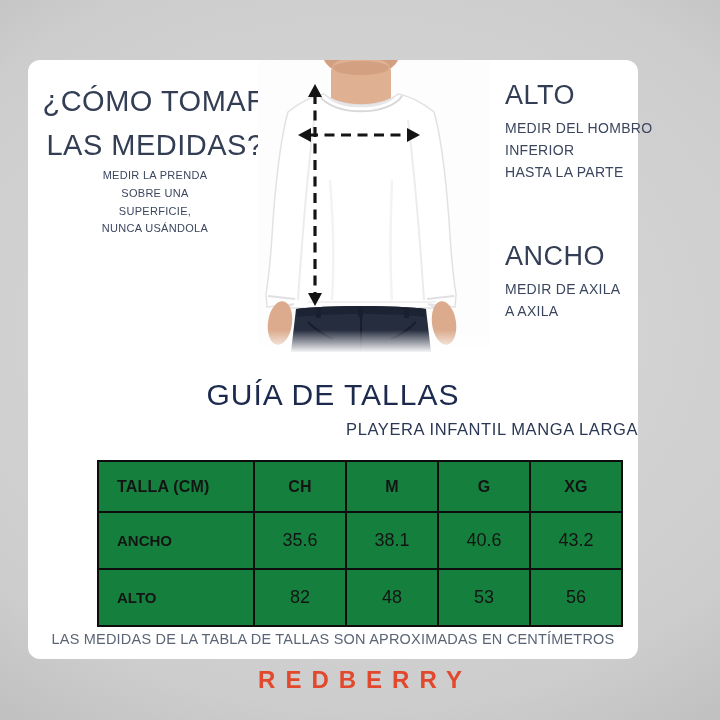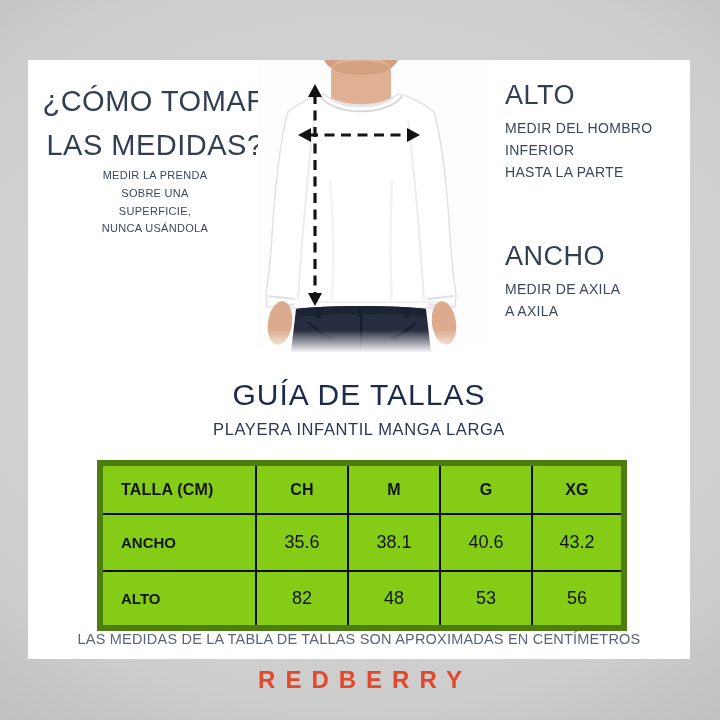--- a/index.html
+++ b/index.html
@@ -4,22 +4,23 @@
 <style>
   * { margin:0; padding:0; box-sizing:border-box; }
   html,body { width:720px; height:720px; }
   body {
     font-family: "Liberation Sans", sans-serif;
     background: radial-gradient(120% 95% at 50% 46%, #dadada 0%, #cdcdcd 55%, #a6a6a6 100%);
     position: relative;
     overflow: hidden;
   }
   .card {
-    position:absolute; left:28px; top:60px; width:662px; height:599px;
+    position:absolute; left:28px; top:60px; width:610px; height:599px;
     background:#ffffff;
+    border-radius:12px;
   }
   
   .left-col {
     position:absolute; left:8px; top:20px; width:238px; text-align:center;
     color:#36415a;
   }
   .howto-title {
     font-size:29px; line-height:1.5; letter-spacing:0.5px; font-weight:normal;
     color:#333e54;
   }
@@ -45,27 +46,27 @@
     position:absolute; left:230px; top:0; width:232px; height:292px;
     background:#fdfdfd;
   }
   .photo svg { display:block; }
   
   .guide-title {
     position:absolute; top:318px; left:0; width:100%; text-align:center;
     font-size:30px; font-weight:normal; letter-spacing:1px; color:#1c2a4d;
   }
   .guide-subtitle {
-    position:absolute; top:360px; left:0; width:100%; text-align:center;
+    position:absolute; top:360px; left:0; width:100%; text-align:right;
     font-size:16.5px; letter-spacing:0.6px; color:#2a3755;
   }
   .table-wrap { position:absolute; top:400px; left:69px; }
   table.size-table {
-    border-collapse:collapse; background:#84cc16; color:#141414;
-    border:6px solid #4d7c0f;
+    border-collapse:collapse; background:#15803d; color:#141414;
+    border:2px solid #4d7c0f;
   }
   table.size-table th, table.size-table td {
     border:2px solid #0d0d0d;
   }
   th.c0, td.c0 { width:156px; text-align:left; padding-left:18px; }
   th.cc, td.cc { width:92px; text-align:center; }
   thead tr { height:51px; }
   tbody tr { height:57px; }
   th { font-size:16px; font-weight:bold; letter-spacing:0.2px; }
   td.rowlabel { font-size:15px; font-weight:bold; }

